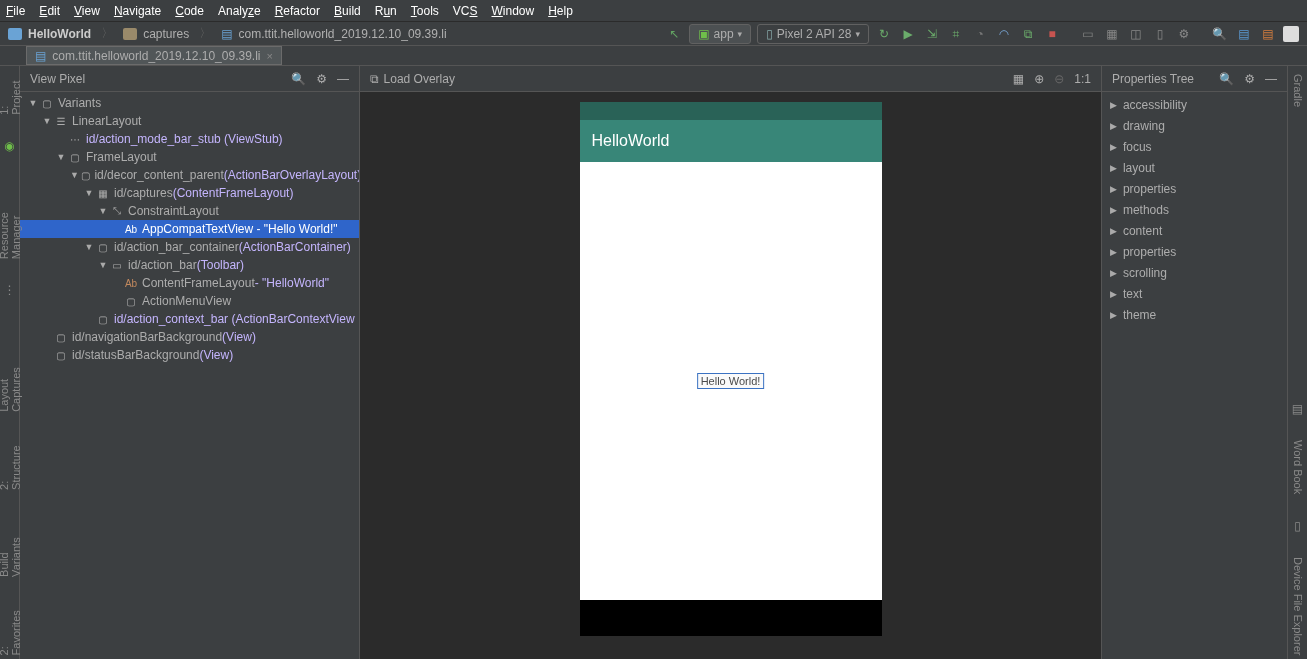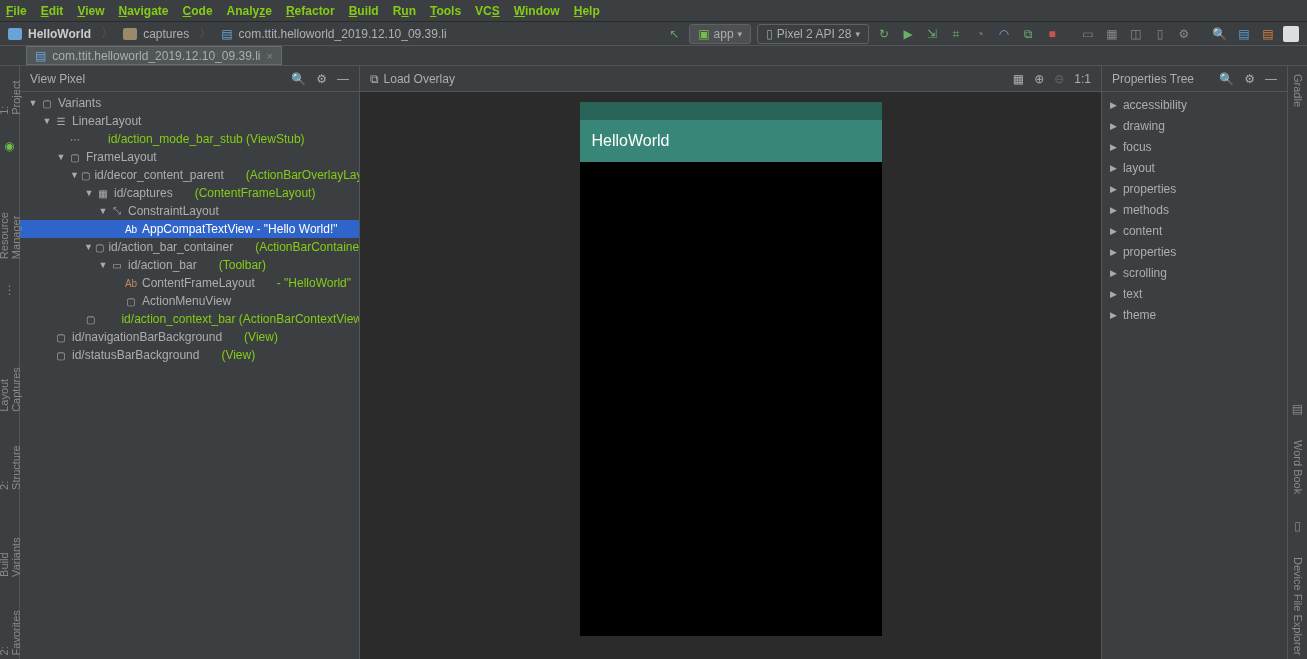--- a/index.html
+++ b/index.html
@@ -1,18 +1,18 @@
 <!DOCTYPE html>
 <html><head>
 <meta charset="utf-8">
 <style>
 * { margin: 0; padding: 0; box-sizing: border-box; }
 body { font-family: "Segoe UI", sans-serif; font-size: 12px; background: #3c3f41; color: #adadad; width: 1307px; height: 659px; overflow: hidden; display: flex; flex-direction: column; }
 .menubar { display: flex; align-items: center; background: #3c3f41; height: 22px; padding: 0 6px; border-bottom: 1px solid #2b2b2b; }
-.menubar span { margin-right: 14px; cursor: pointer; color: #84cc16; font-weight: bold; }
+.menubar span { margin-right: 14px; cursor: pointer; color: #ffffff; }
 .menubar span u { text-decoration: underline; }
 .navbar { display: flex; align-items: center; height: 24px; background: #3c3f41; padding: 0 8px; border-bottom: 1px solid #555; }
 .crumb { display: flex; align-items: center; gap: 6px; }
 .crumb-icon { width: 14px; height: 12px; background: #6aa3d5; border-radius: 2px; display: inline-block; }
 .crumb-sep { color: #666; margin: 0 4px; }
 .crumb-text { color: #b0b0b0; }
 .crumb-bold { font-weight: bold; color: #ccc; }
 .navbar-right { margin-left: auto; display: flex; align-items: center; gap: 6px; }
 .tb-btn { width: 18px; height: 18px; display: inline-flex; align-items: center; justify-content: center; cursor: pointer; color: #aaa; }
 .config-btn { display: flex; align-items: center; gap: 4px; background: #4c5052; border: 1px solid #616161; padding: 2px 8px; border-radius: 3px; cursor: pointer; }
@@ -29,21 +29,21 @@
 .gutter-icon { width: 14px; height: 14px; display: inline-flex; align-items: center; justify-content: center; color: #8a8a8a; }
 .view-tree { width: 340px; background: #3c3f41; border-right: 1px solid #555; display: flex; flex-direction: column; }
 .vt-header { height: 26px; display: flex; align-items: center; padding: 0 10px; border-bottom: 1px solid #555; }
 .vt-title { color: #adadad; }
 .vt-icons { margin-left: auto; display: flex; gap: 10px; align-items: center; }
 .tree { flex: 1; overflow: auto; padding: 2px 0; }
 .tree-row { display: flex; align-items: center; height: 18px; white-space: nowrap; cursor: pointer; }
 .tree-row.selected { background: #2f65ca; color: #fff; }
 .tw { display:inline-block; width:10px; text-align:center; color:#aaa; font-size:9px; margin-right:2px;}
 .node-icon { width:14px; display:inline-flex; align-items:center; justify-content:center; margin-right:4px; font-size:10px; }
-.dim { color: #84cc16; margin-left: 22px; }
+.dim { color: #c4b5fd; }
 .center { flex: 1; background: #2b2b2b; display: flex; flex-direction: column; }
 .center-toolbar { height: 26px; display: flex; align-items: center; border-bottom: 1px solid #555; background: #3c3f41; padding: 0 10px; }
 .load-btn { display: flex; align-items: center; gap: 5px; cursor: pointer; color: #adadad; }
 .center-tb-right { margin-left: auto; display: flex; gap: 10px; align-items: center; }
 .canvas { flex: 1; display: flex; align-items: flex-start; justify-content: center; padding-top: 10px; }
 .phone { width: 302px; height: 534px; background: #000; display: flex; flex-direction: column; }
 .statusbar { height: 18px; background: #296257; }
 .appbar { height: 42px; background: #388678; display: flex; align-items: center; padding: 0 12px; }
 .appbar-title { color: #fff; font-size: 16px; font-weight: 500; }
 .screen { flex: 1; background: #fff; position: relative; }
@@ -248,20 +248,23 @@
         <span style="color:#666">⊖</span>
         <span>1:1</span>
       </div>
     </div>
     <div class="canvas">
       <div class="phone">
         <div class="statusbar"></div>
         <div class="appbar">
           <span class="appbar-title">HelloWorld</span>
         </div>
+        <div class="screen">
+          <div class="hello">Hello World!</div>
+        </div>
         <div class="navarea"></div>
       </div>
     </div>
   </div>
 
   <div class="props">
     <div class="props-header">
       <span>Properties Tree</span>
       <div class="vt-icons">
         <span>🔍</span>

